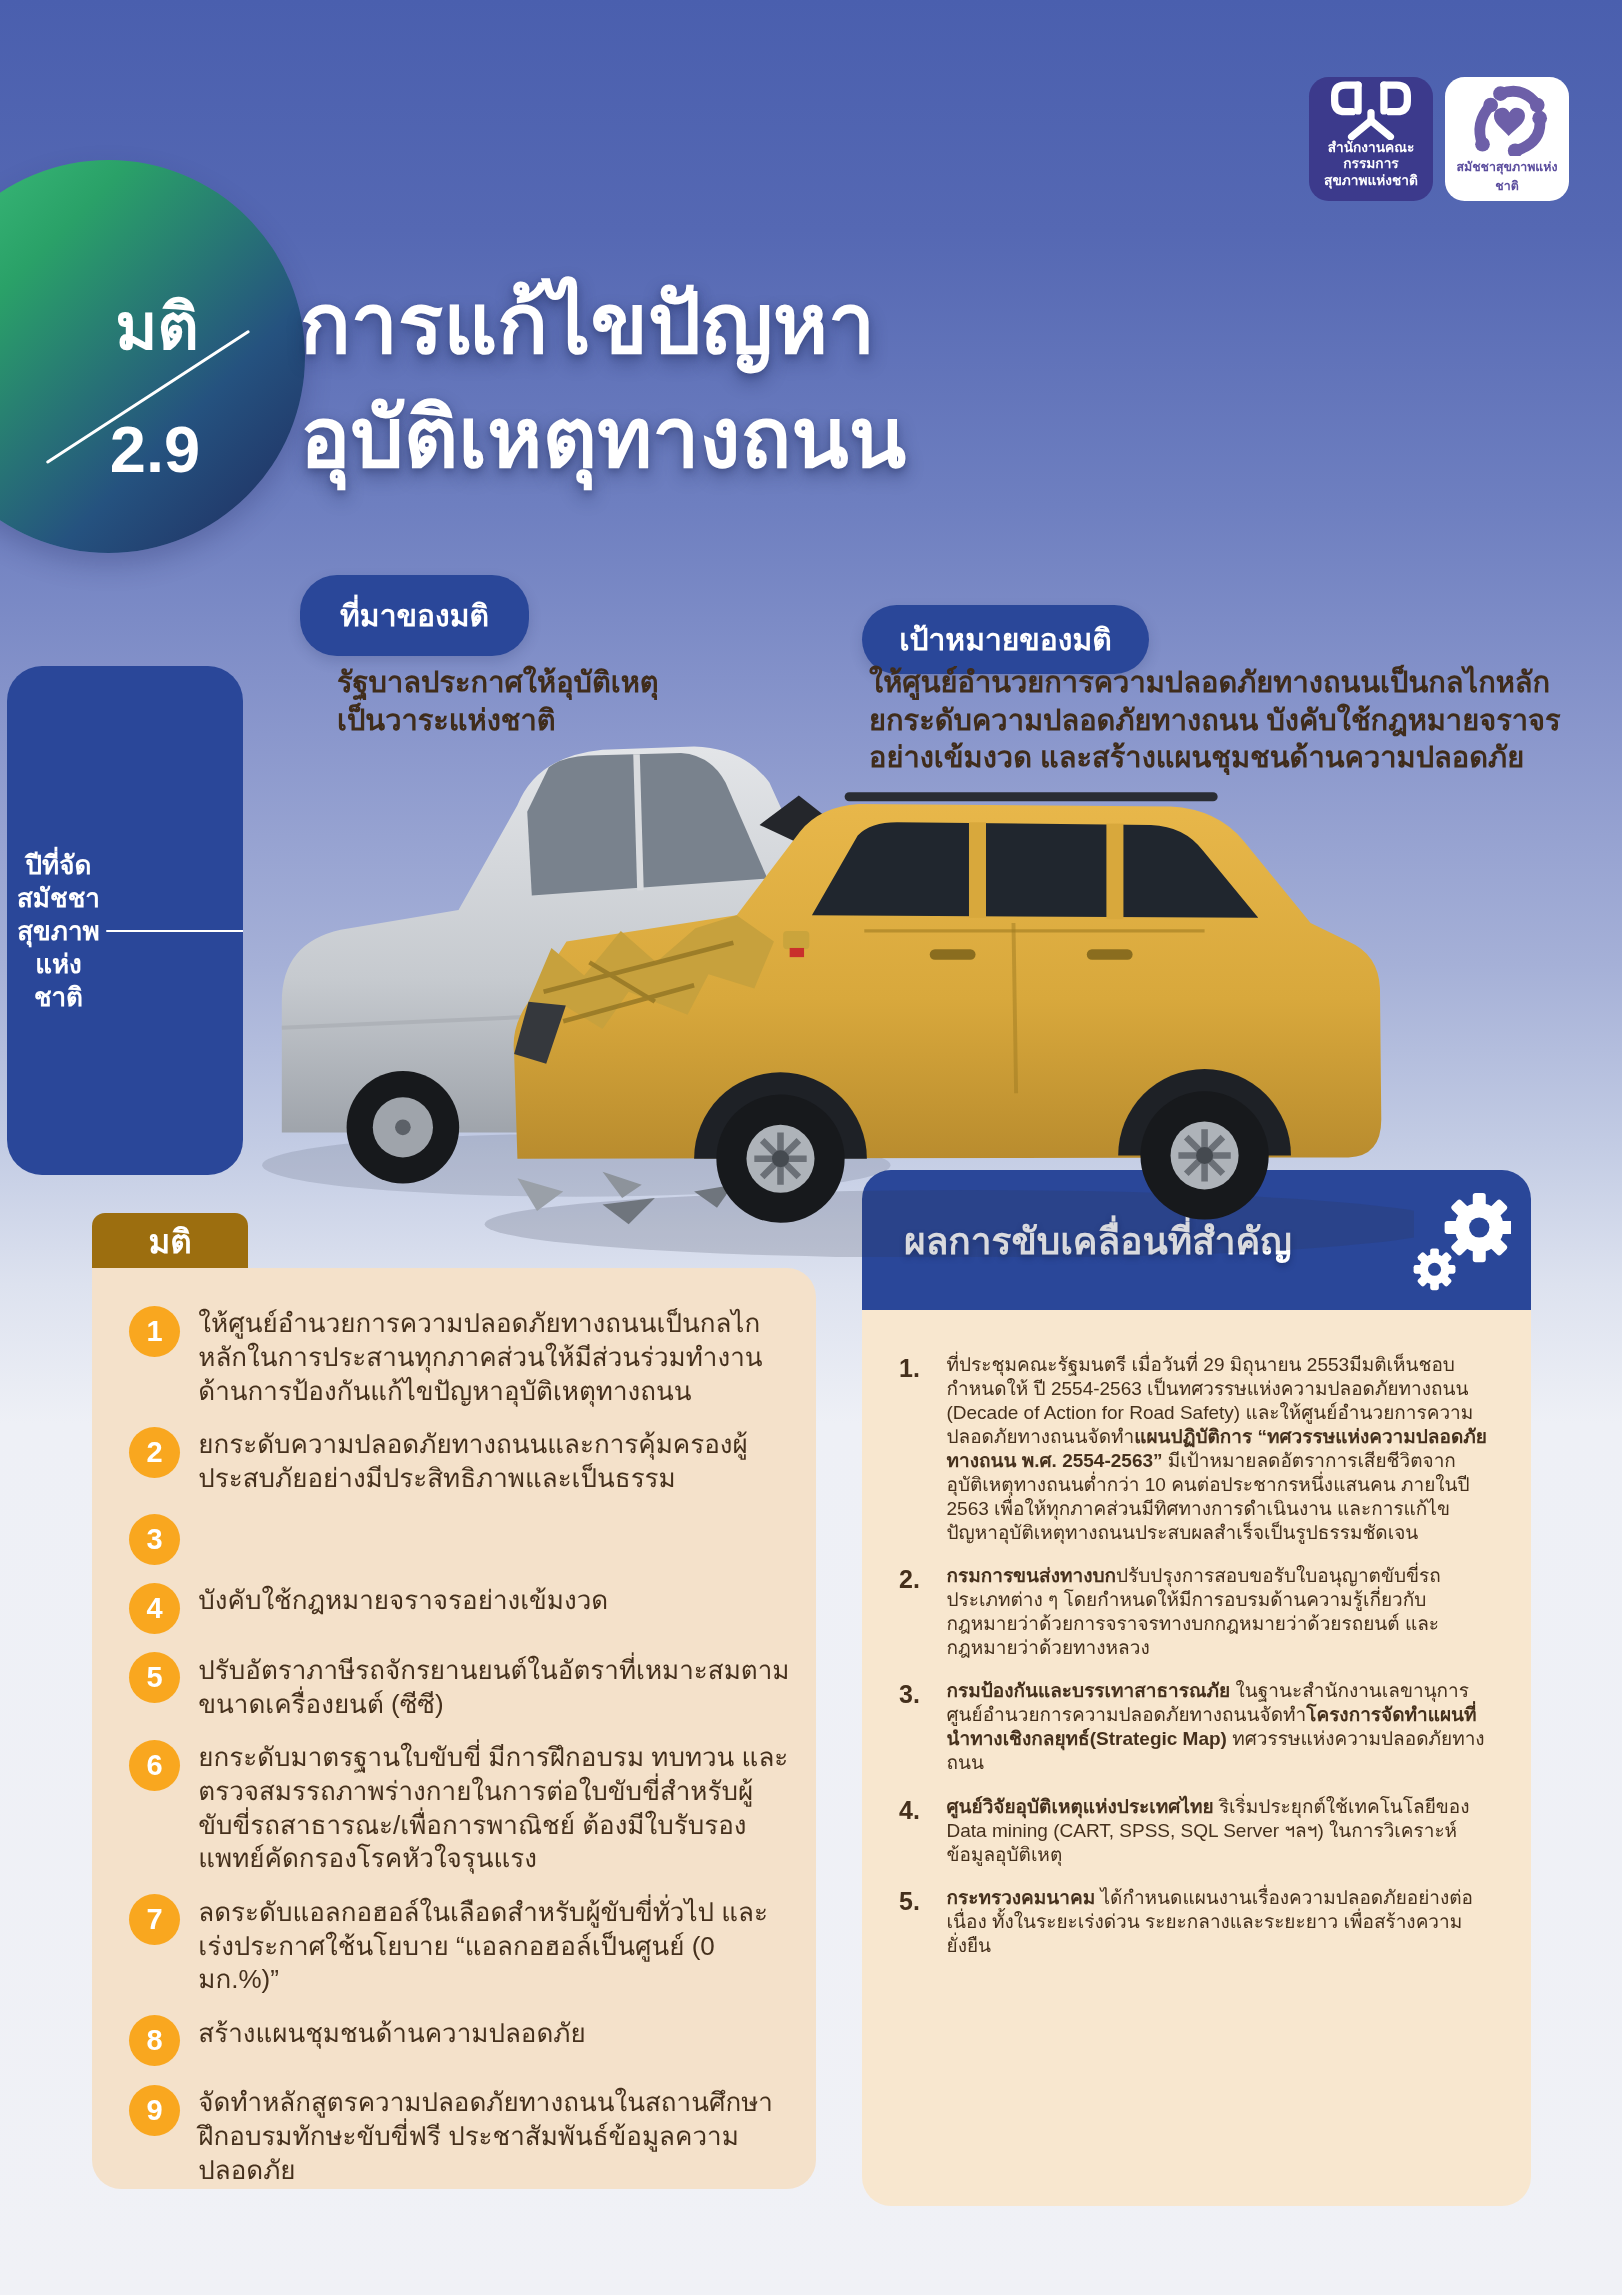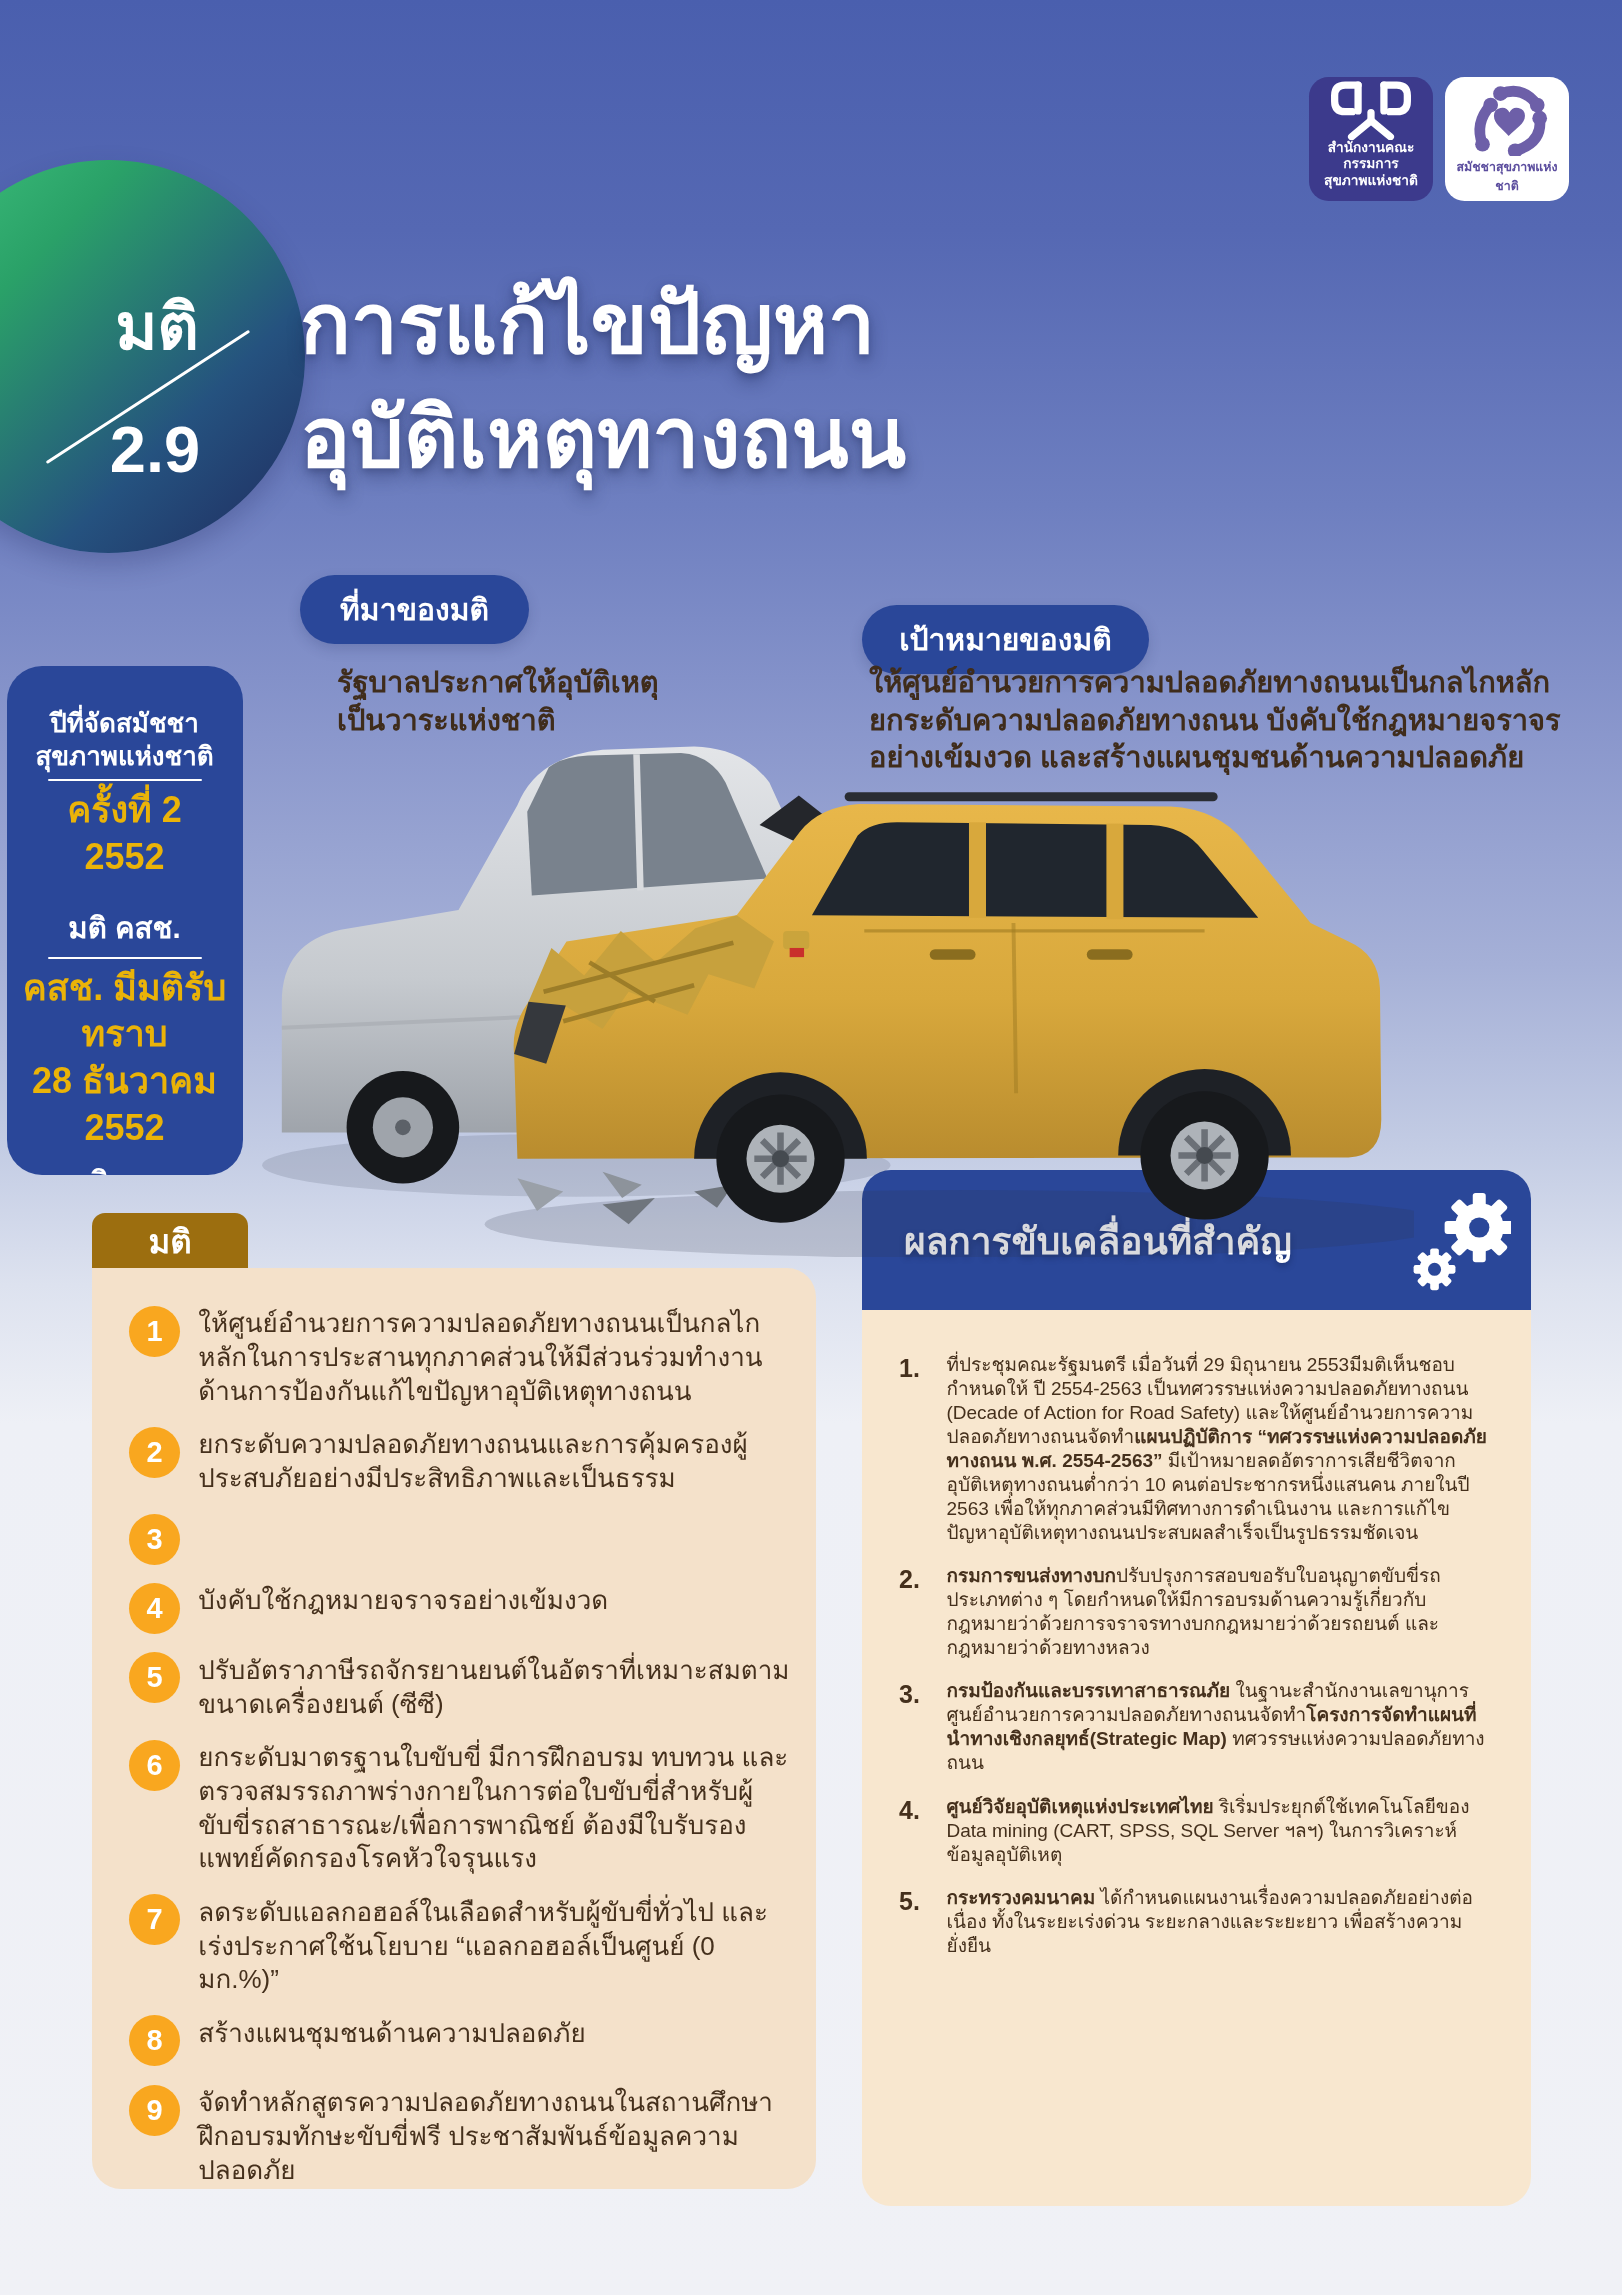--- a/index.html
+++ b/index.html
@@ -39,31 +39,31 @@
            color:#fff; font-weight:700; font-size:65px; }
   .title{
     position:absolute; left:300px; top:267px; color:#fff; font-weight:700;
     font-size:84px; line-height:1.36;
     text-shadow:0 7.9px 18.3px rgba(25,35,80,.42), 0 2.6px 6.5px rgba(25,35,80,.28);
   }
   
   .pill{ position:absolute; background:#2a4799; color:#fff; font-weight:700; font-size:30px;
          display:flex; align-items:center; justify-content:center; border-radius:37px;
          box-shadow:0 5.2px 13px rgba(30,40,90,.18); }
-  .origin-pill{ left:300px; top:575px; width:229px; height:69px; }
+  .origin-pill{ left:300px; top:575px; width:229px; height:81px; }
   .goal-pill  { left:862px; top:575px; width:287px; height:69px;margin-top:30px; }
   .intro-text{ position:absolute; color:#3f2c1b; font-weight:700; font-size:29px; line-height:1.3;
                white-space:pre-line; }
   .origin-text{ left:337px; top:664px; }
   .goal-text  { left:869px; top:664px; }
   
   .side-card{
     position:absolute; left:6.5px; top:666px; width:236px; height:509px; border-radius:35px;
     background:#2a4799; color:#fff; text-align:center; overflow:hidden;
-    display:flex; flex-direction:column; align-items:center; padding:41px 10.5px 19.6px; gap:6px;
+    display:flex; flex-direction:row; align-items:center; padding:41px 10.5px 19.6px; gap:6px;
   }
   .side-h{ font-weight:700; font-size:26px; line-height:1.27; white-space:pre-line; }
   .side-div{ width:154px; height:2px; background:#fff; border-radius:1.3px; flex:0 0 auto; }
   .side-val{ color:#eab308; font-weight:700; font-size:36px; line-height:1.3; white-space:pre-line; }
   .side-session{ margin-bottom:17px; }
   .side-label{ font-weight:700; font-size:29.4px; }
   
   .car-art{ position:absolute; left:236px; top:635px; width:1178px; height:622px; z-index:6; }
   
   .gold-badge{

